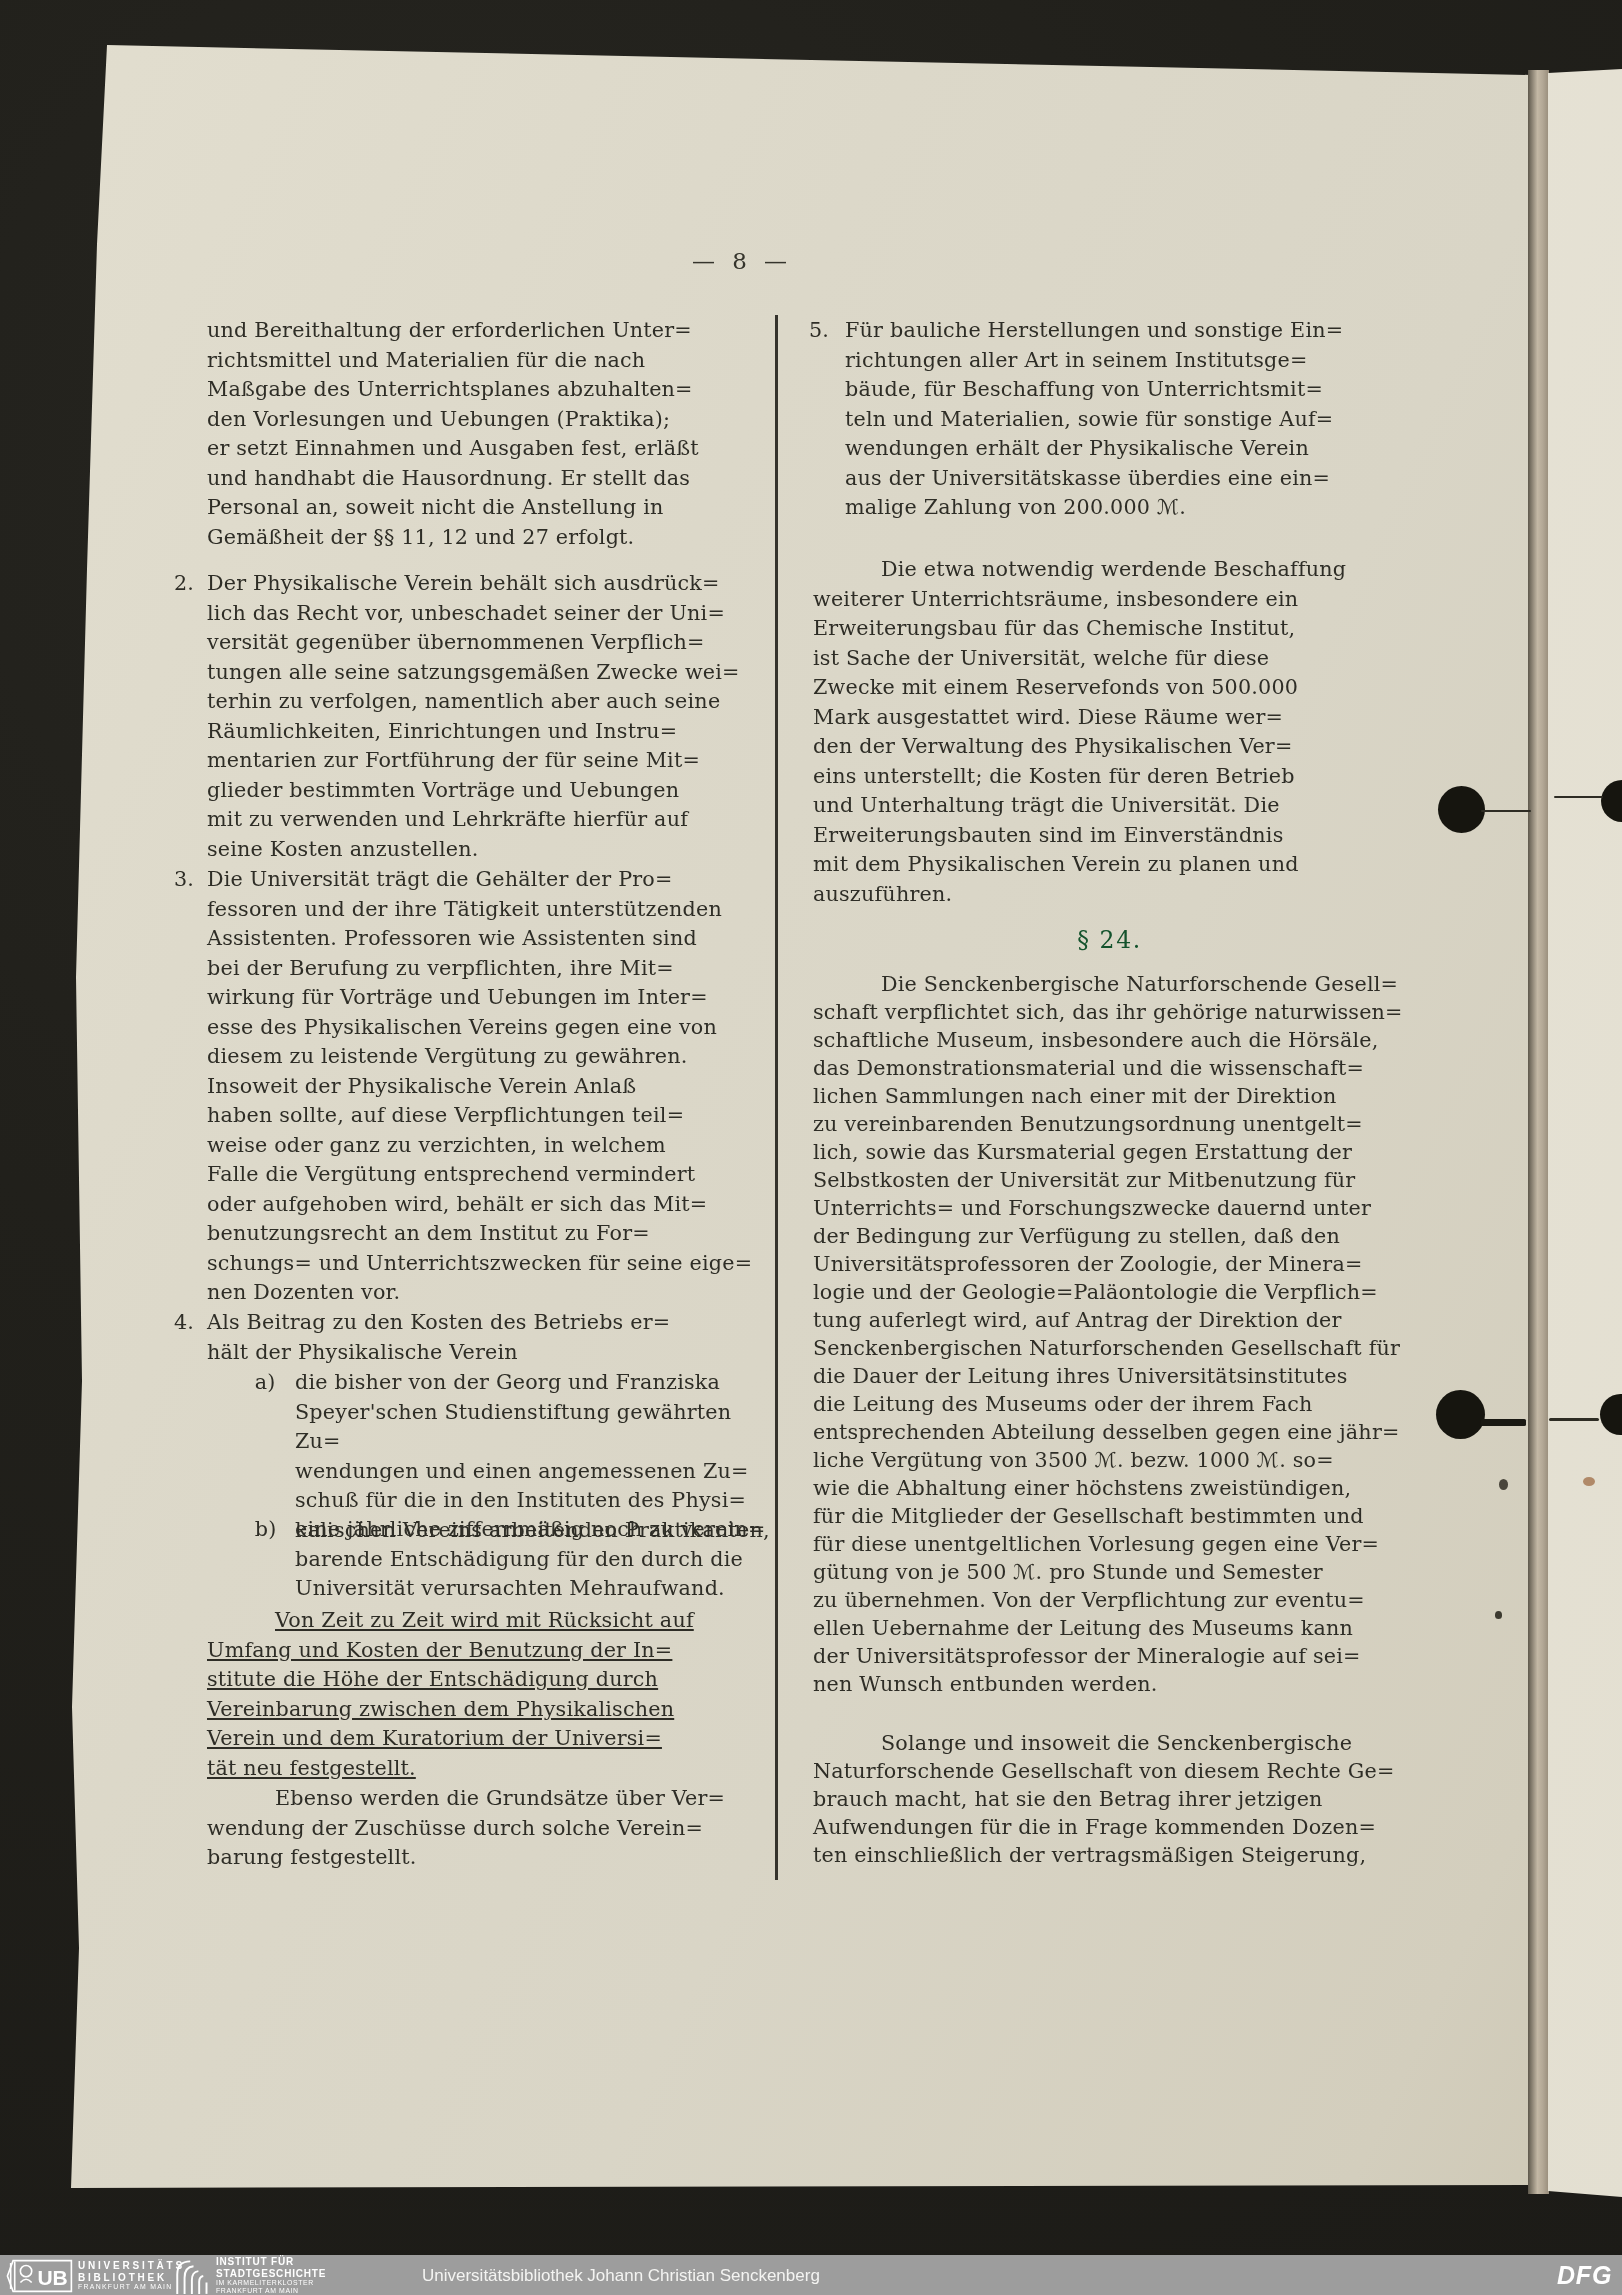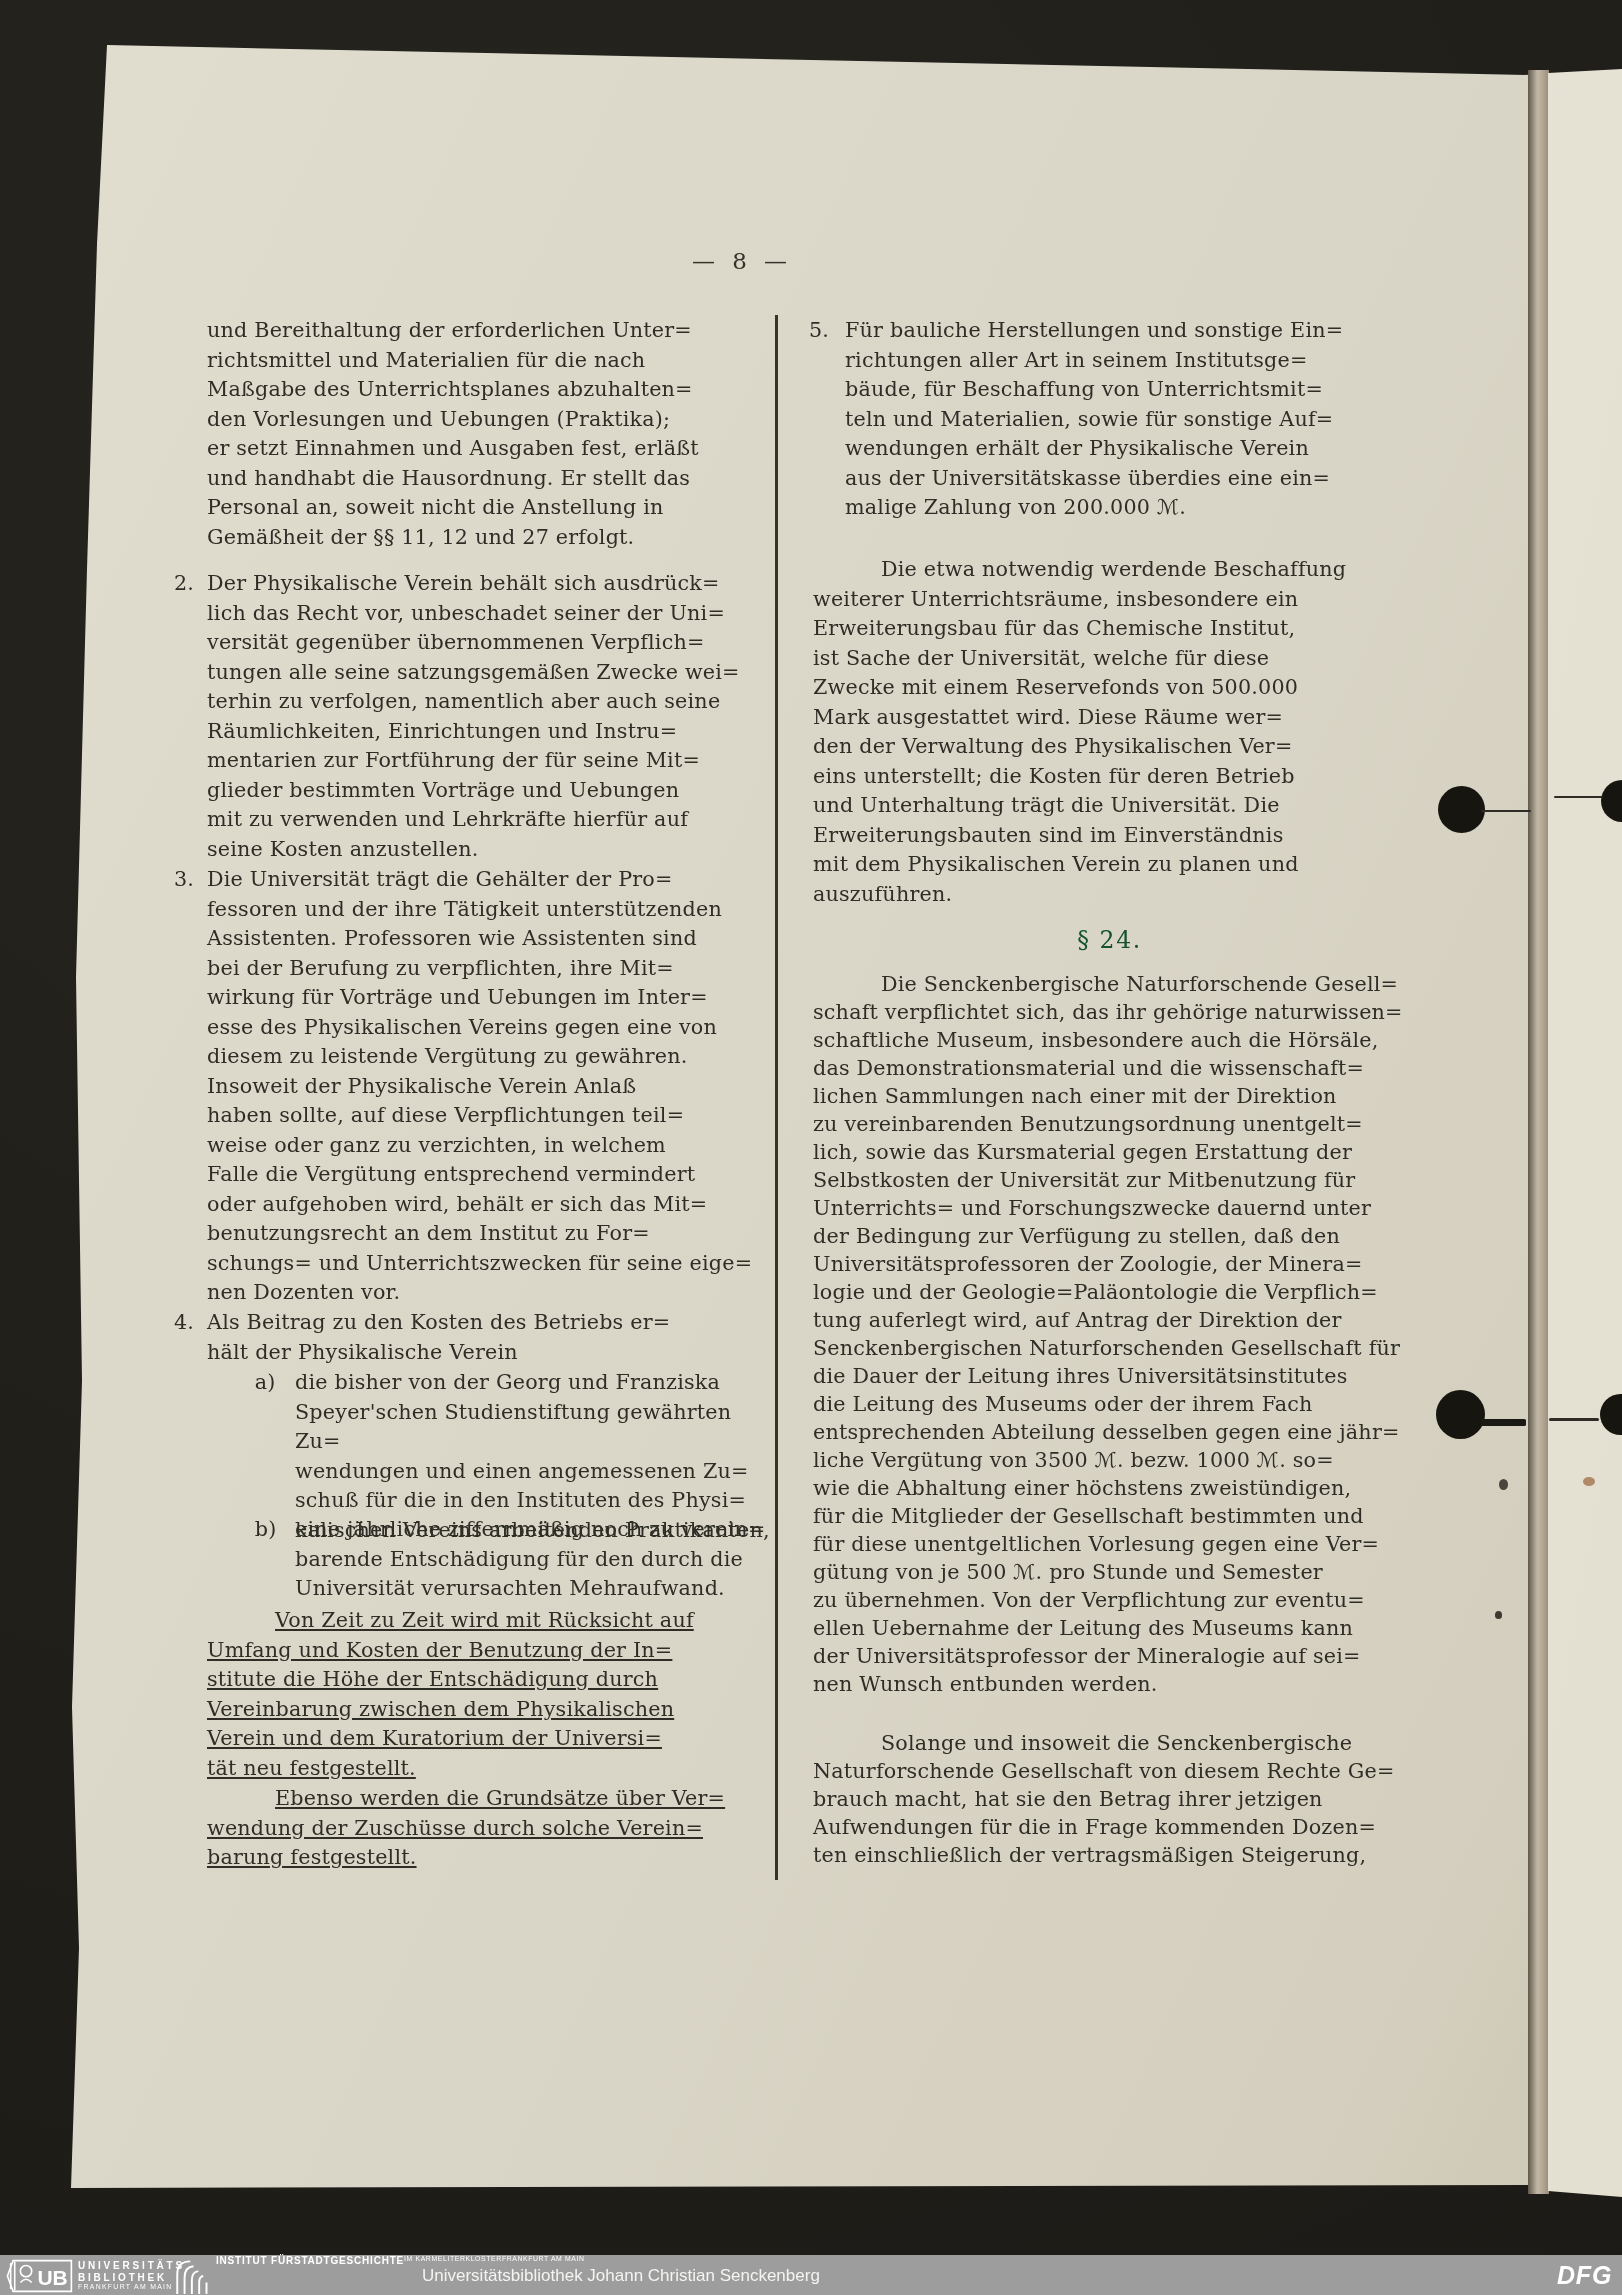--- a/index.html
+++ b/index.html
@@ -55,21 +55,21 @@
   
   .footer-bar{
     position:absolute;left:0;top:2255px;width:1622px;height:41px;
     background:#9d9d9d;color:#fff;
     font-family:"Liberation Sans","DejaVu Sans",sans-serif;
   }
   .fitem{position:absolute;top:0;height:41px;display:flex;align-items:center;}
   .ub-text{left:78px;flex-direction:column;align-items:flex-start;justify-content:center;}
   .ub-text .l{font-size:10px;letter-spacing:2.8px;line-height:11.4px;font-weight:bold;}
   .ub-text .s{font-size:6.9px;letter-spacing:1.3px;line-height:8px;}
-  .inst-text{left:216px;flex-direction:row;align-items:flex-start;justify-content:center;}
+  .inst-text{left:216px;flex-direction:column;align-items:flex-start;justify-content:center;}
   .inst-text .l{font-size:10px;letter-spacing:0.8px;line-height:11.4px;font-weight:bold;}
   .inst-text .s{font-size:6.9px;letter-spacing:0.6px;line-height:8px;}
   .lib-name{left:422px;font-size:17px;color:#f4f4f2;}
   .dfg{left:1557px;font-size:25px;font-weight:800;letter-spacing:0.8px;font-style:italic;}
 </style>
 </head>
 <body>
 
 <div class="paper"></div>
 <div class="page-gap"></div>
@@ -143,21 +143,21 @@
 Universität verursachten Mehraufwand.</div>
 </div>
 
 <div class="abs txt indent" style="left:207px;top:1606px;width:563px;text-decoration:underline;">Von Zeit zu Zeit wird mit Rücksicht auf
 Umfang und Kosten der Benutzung der In=
 stitute die Höhe der Entschädigung durch
 Vereinbarung zwischen dem Physikalischen
 Verein und dem Kuratorium der Universi=
 tät neu festgestellt.</div>
 
-<div class="abs txt indent" style="left:207px;top:1784px;width:563px;text-decoration:underline;">Ebenso werden die Grundsätze über Ver=
+<div class="abs txt indent" style="left:207px;top:1784px;width:563px;">Ebenso werden die Grundsätze über Ver=
 wendung der Zuschüsse durch solche Verein=
 barung festgestellt.</div>
 
 <div class="abs" style="left:845px;top:316px;width:561px;">
   <span class="marker txt" style="left:-36px;">5.</span>
   <div class="txt">Für bauliche Herstellungen und sonstige Ein=
 richtungen aller Art in seinem Institutsge=
 bäude, für Beschaffung von Unterrichtsmit=
 teln und Materialien, sowie für sonstige Auf=
 wendungen erhält der Physikalische Verein

